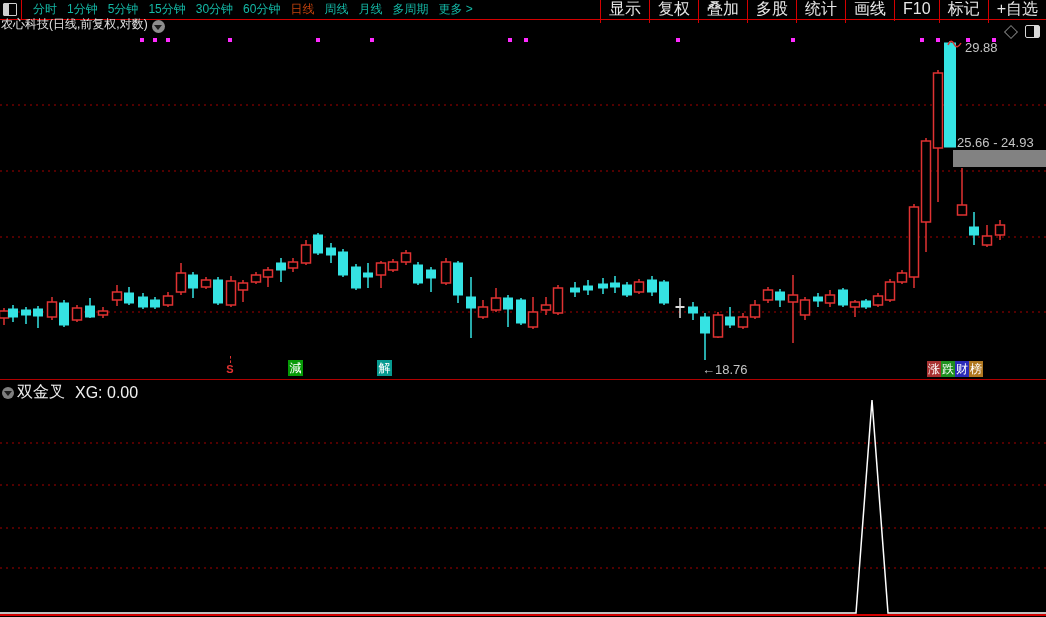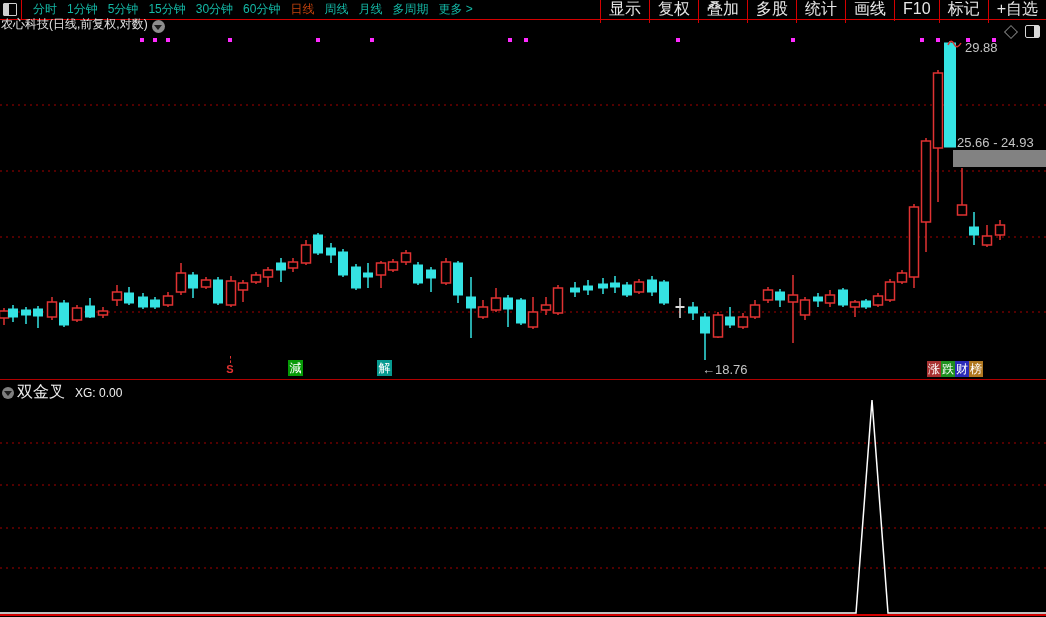--- a/index.html
+++ b/index.html
@@ -43,21 +43,21 @@
             font-size:11px;font-weight:bold;line-height:11px;}
   .s-marker .dash{display:block;width:0;height:7px;border-left:1px dashed #e03232;margin:0 auto 1px auto;}
   .rbadges{position:absolute;left:927px;top:361px;display:flex;}
   .rbadge{width:14px;height:16px;display:flex;align-items:center;justify-content:center;color:#fff;
           font-size:12px;line-height:16px;}
 
   
   .ind-header{position:absolute;left:2px;top:382px;display:flex;align-items:center;z-index:3;}
   .ind-header .chev-circle{margin:0 3px 0 0;width:12px;height:12px;background:#7f7f7f;}
   .ind-name{color:#f0f0f0;font-size:16px;}
-  .ind-val{color:#f0f0f0;font-size:12px;margin-left:10px;}
+  .ind-val{color:#f0f0f0;font-size:16px;margin-left:10px;}
 </style>
 </head>
 <body>
 
 <div class="screen">
 
   <header class="topbar">
     <span class="win-icon"></span>
     <span class="vsep"></span>
     <nav class="periods">

